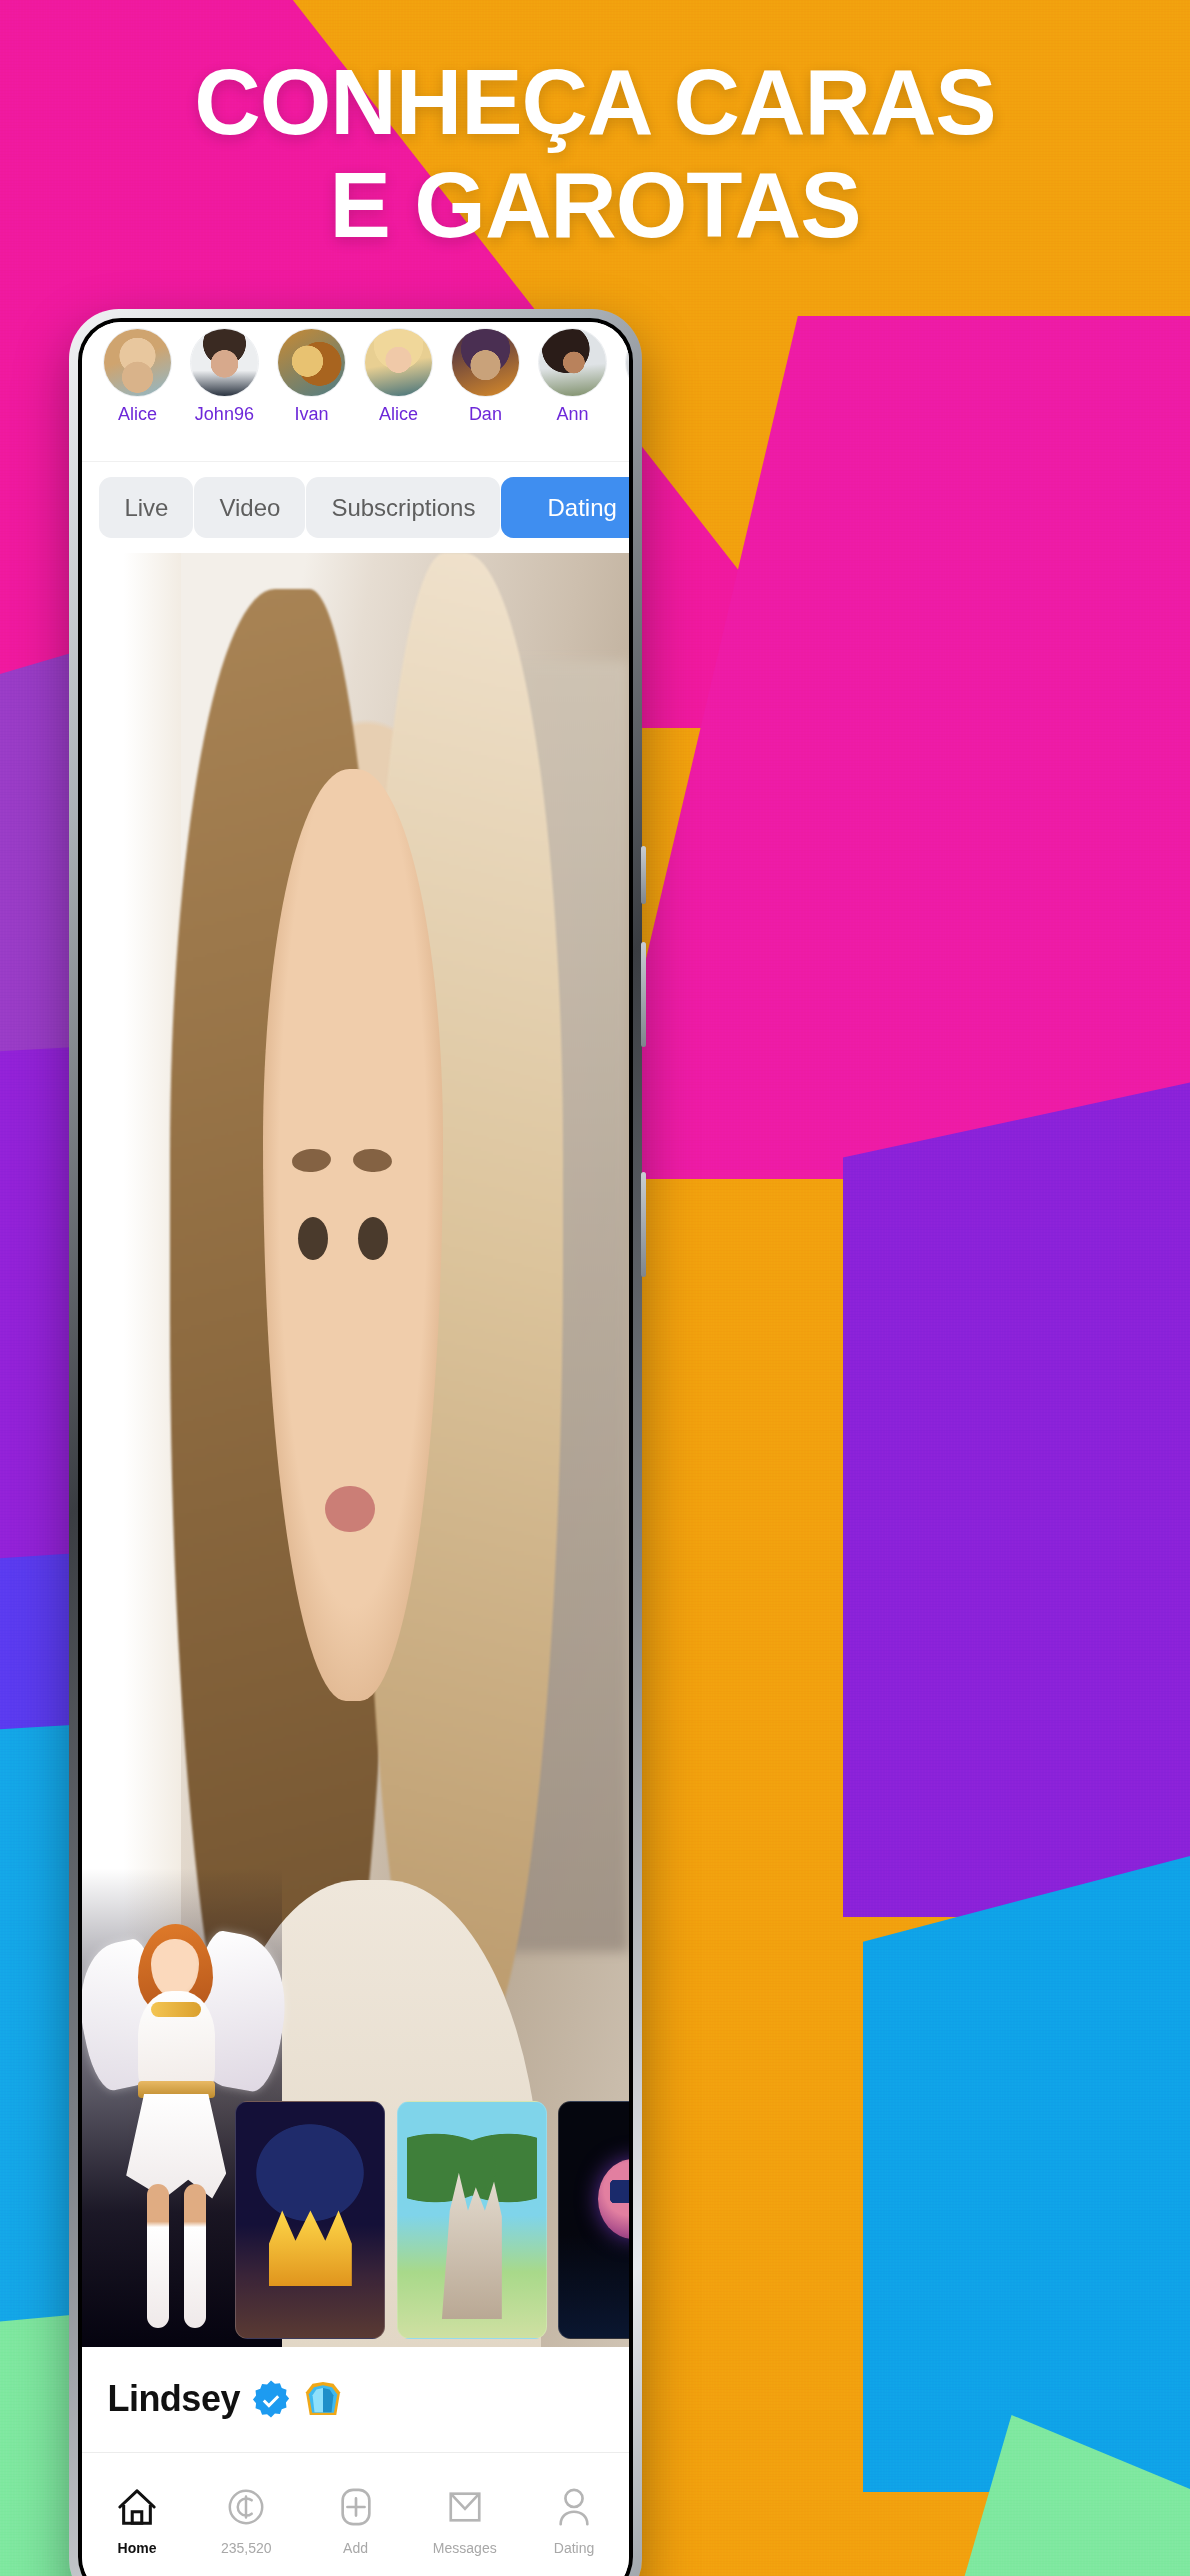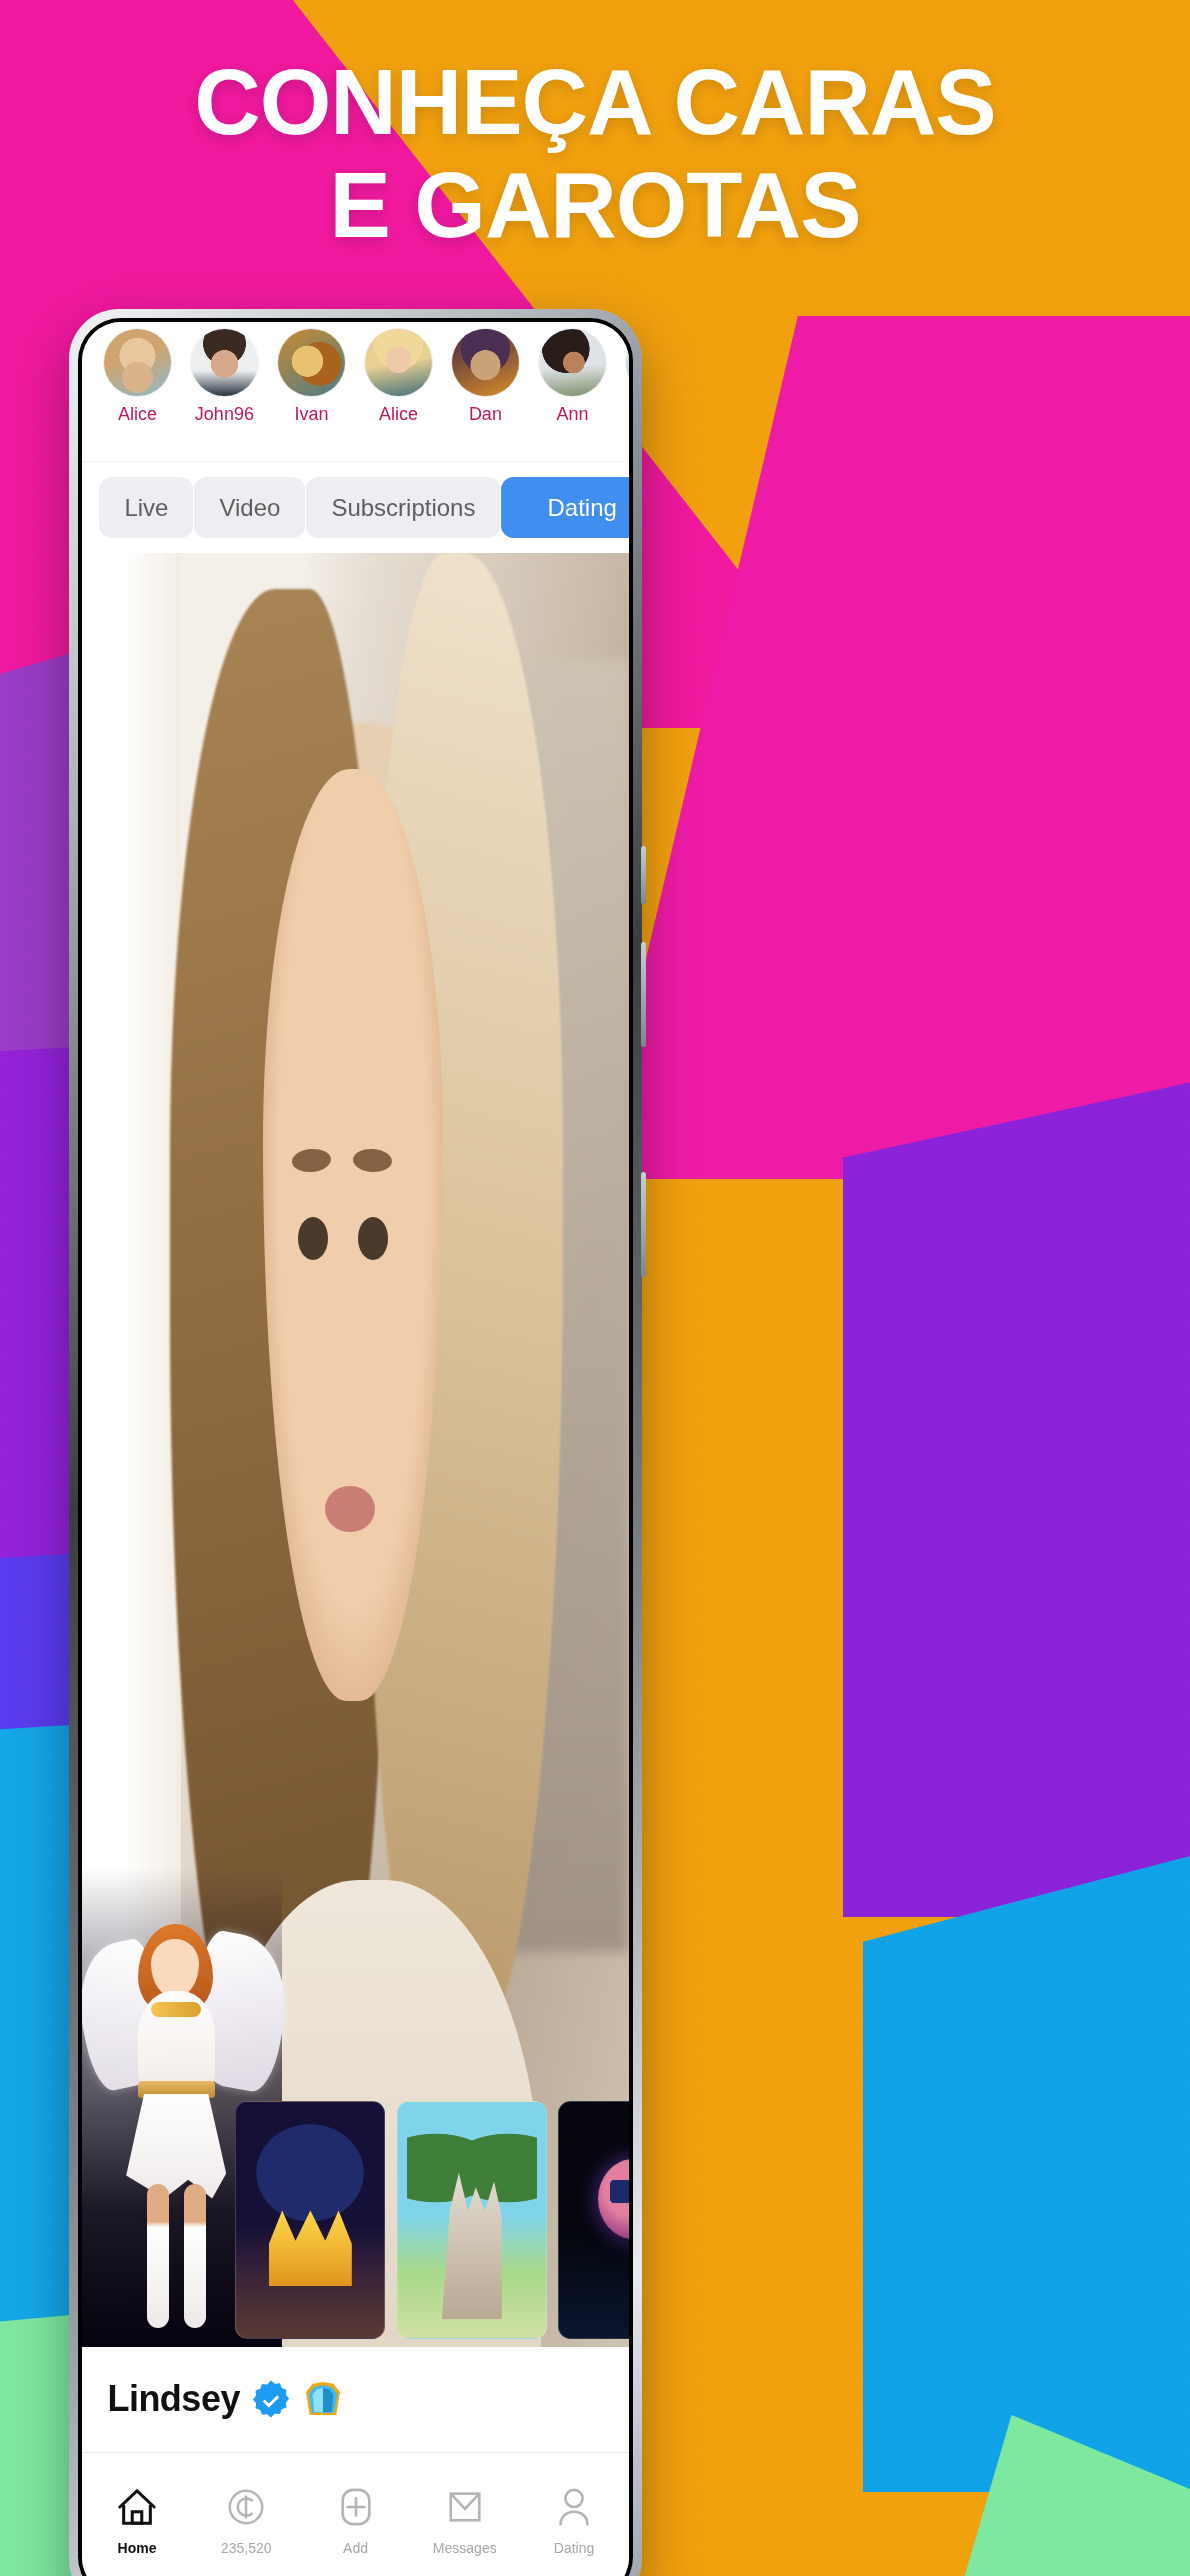--- a/index.html
+++ b/index.html
@@ -99,21 +99,21 @@
   .batt { width:13.4px; height:22px; border-radius:2.9px; background:#5a5a5a; position:relative; }
   .batt::before { content:""; position:absolute; left:3.4px; top:-3.8px; width:6.7px; height:3.8px;
         border-radius:1.9px 1.9px 0 0; background:#5a5a5a; }
 
   
   #stories { flex:0 0 139px; display:flex; gap:0; padding:5.8px 0 3.8px 11.5px;
              background:#fff; overflow:hidden; }
   .story { flex:0 0 87px; display:flex; flex-direction:column; align-items:center; gap:6.7px; }
   .story .ring { width:69px; height:69px; border-radius:50%; overflow:hidden;
              border:1.9px solid #eceef1; position:relative; }
-  .story .nm { font-size:18px; color:#be185d; white-space:nowrap; }
+  .story .nm { font-size:18px; color:#6d28d9; white-space:nowrap; }
 
   
   .av { position:absolute; inset:0; }
   .av-alice { background:
       radial-gradient(circle at 50% 72%, #d9b38a 0 26%, transparent 27%),
       radial-gradient(circle at 50% 40%, #e8c79e 0 34%, transparent 35%),
       linear-gradient(160deg,#cfa46f 0 42%, #8fb8c9 100%); }
   .av-john { background:
       radial-gradient(circle at 50% 52%, #d7a98c 0 28%, transparent 29%),
       radial-gradient(circle at 50% 22%, #3a2a22 0 34%, transparent 35%),

